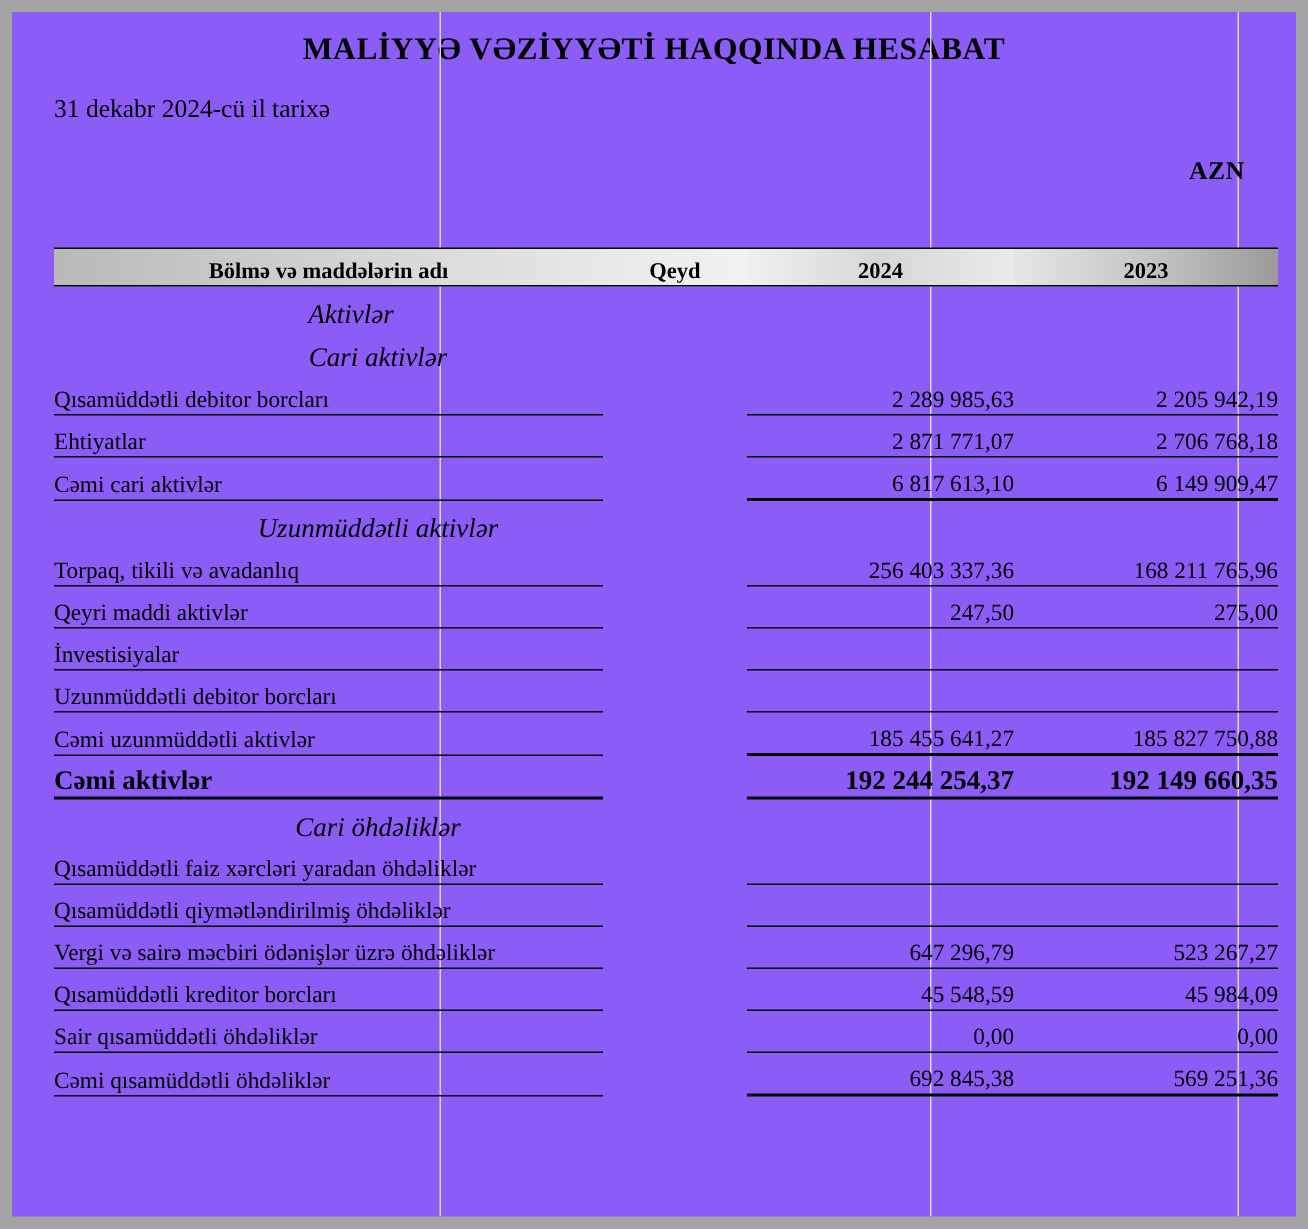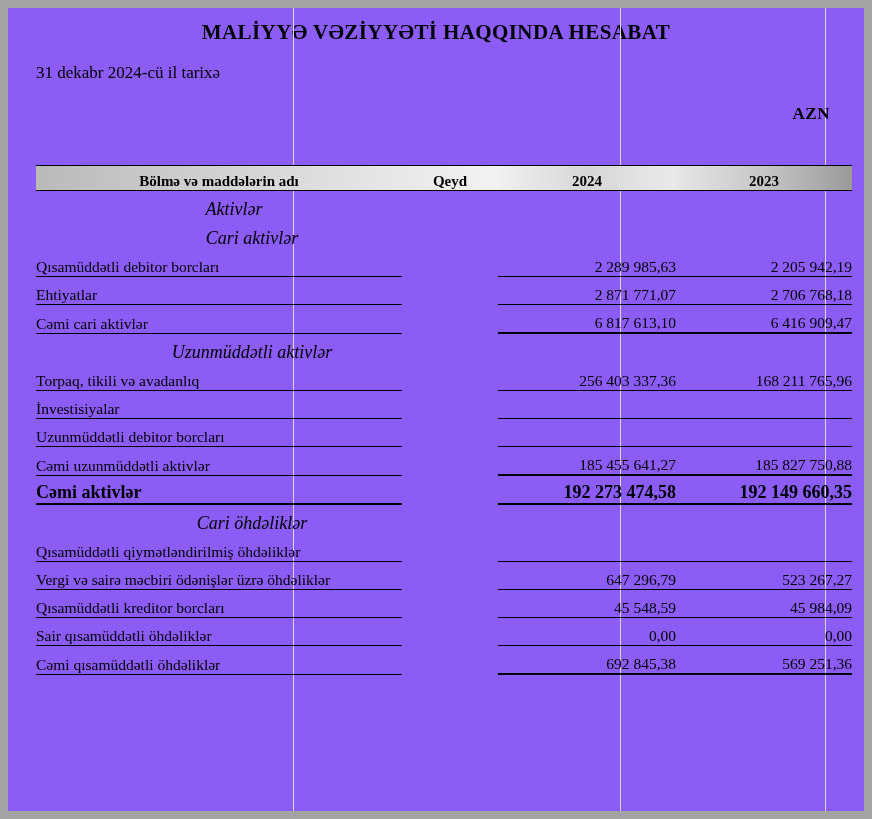--- a/index.html
+++ b/index.html
@@ -183,63 +183,75 @@
         <tr class="data">
           <td class="name u-name">Ehtiyatlar</td>
           <td class="note"></td>
           <td class="num u-num">2 871 771,07</td>
           <td class="num u-num">2 706 768,18</td>
         </tr>
         <tr class="data total">
           <td class="name u-name">Cəmi cari aktivlər</td>
           <td class="note"></td>
           <td class="num u-num-thick">6 817 613,10</td>
-          <td class="num u-num-thick">6 416 909,47</td>
+          <td class="num u-num-thick">6 149 909,47</td>
         </tr>
         <tr class="section">
           <td class="sect indent-2">Uzunmüddətli aktivlər</td>
           <td class="spacer-cell"></td>
           <td class="spacer-cell"></td>
           <td class="spacer-cell"></td>
         </tr>
         <tr class="data">
           <td class="name u-name">Torpaq, tikili və avadanlıq</td>
           <td class="note"></td>
           <td class="num u-num">256 403 337,36</td>
           <td class="num u-num">168 211 765,96</td>
         </tr>
         <tr class="data">
+          <td class="name u-name">Qeyri maddi aktivlər</td>
+          <td class="note"></td>
+          <td class="num u-num">247,50</td>
+          <td class="num u-num">275,00</td>
+        </tr>
+        <tr class="data">
           <td class="name u-name">İnvestisiyalar</td>
           <td class="note"></td>
           <td class="num u-num"></td>
           <td class="num u-num"></td>
         </tr>
         <tr class="data">
           <td class="name u-name">Uzunmüddətli debitor borcları</td>
           <td class="note"></td>
           <td class="num u-num"></td>
           <td class="num u-num"></td>
         </tr>
         <tr class="data total">
           <td class="name u-name">Cəmi uzunmüddətli aktivlər</td>
           <td class="note"></td>
           <td class="num u-num-thick">185 455 641,27</td>
           <td class="num u-num-thick">185 827 750,88</td>
         </tr>
         <tr class="data grand">
           <td class="name u-name-thick">Cəmi aktivlər</td>
           <td class="note"></td>
-          <td class="num u-num-thick">192 273 474,58</td>
+          <td class="num u-num-thick">192 244 254,37</td>
           <td class="num u-num-thick">192 149 660,35</td>
         </tr>
         <tr class="section">
           <td class="sect indent-2">Cari öhdəliklər</td>
           <td class="spacer-cell"></td>
           <td class="spacer-cell"></td>
           <td class="spacer-cell"></td>
+        </tr>
+        <tr class="data">
+          <td class="name u-name">Qısamüddətli faiz xərcləri yaradan öhdəliklər</td>
+          <td class="note"></td>
+          <td class="num u-num"></td>
+          <td class="num u-num"></td>
         </tr>
         <tr class="data">
           <td class="name u-name">Qısamüddətli qiymətləndirilmiş öhdəliklər</td>
           <td class="note"></td>
           <td class="num u-num"></td>
           <td class="num u-num"></td>
         </tr>
         <tr class="data">
           <td class="name u-name">Vergi və sairə məcbiri ödənişlər üzrə öhdəliklər</td>
           <td class="note"></td>

